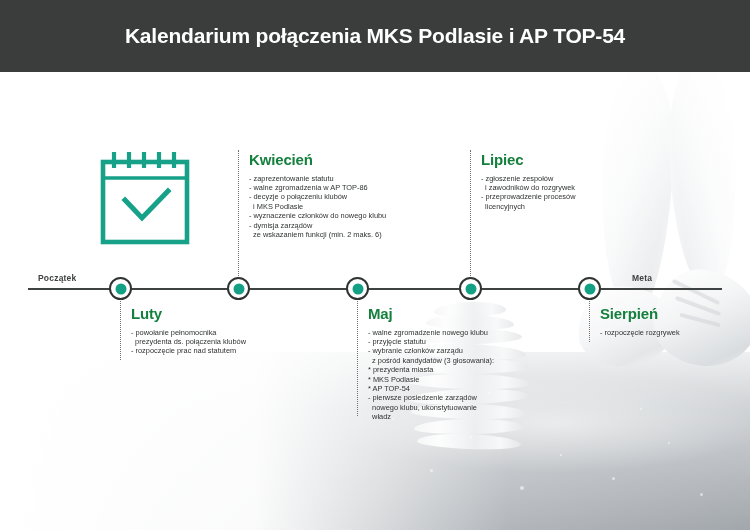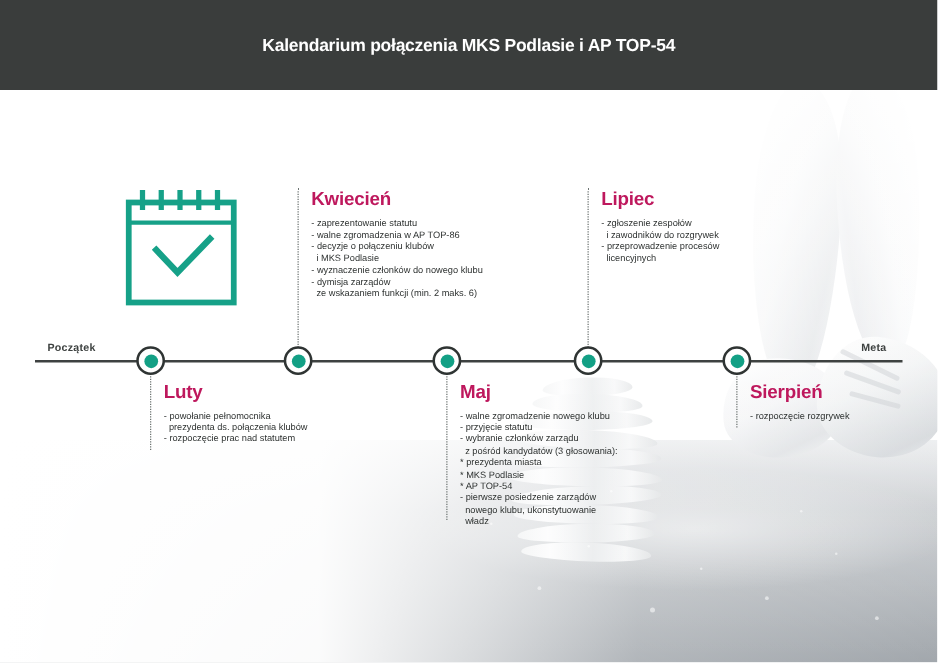--- a/index.html
+++ b/index.html
@@ -17,21 +17,21 @@
   }
 
   
   .header-band{
     position:absolute;left:0;top:0;width:750px;height:72px;
     background:#3a3d3c;
     display:flex;align-items:center;justify-content:center;
   }
   .header-title{
     color:#ffffff;
-    font-size:14px;
+    font-size:21px;
     font-weight:bold;
     letter-spacing:-0.2px;
     white-space:nowrap;
   }
 
   
   .photo-layer{
     position:absolute;left:0;top:72px;width:750px;height:458px;
     overflow:hidden;
     pointer-events:none;
@@ -94,21 +94,21 @@
   
   .axis-line{
     position:absolute;left:28px;top:288px;width:694px;height:1.6px;
     background:#3e4241;
   }
   .axis-cap-label{
     position:absolute;
     font-size:8.5px;color:#3e4241;font-weight:bold;letter-spacing:.2px;
   }
   .cap-start{left:38px;top:273px;text-align:right;}
-  .cap-end{left:689px;top:273px;}
+  .cap-end{left:632px;top:273px;}
 
   
   .node{
     position:absolute;top:277px;
     width:23px;height:23px;
     border:2.4px solid #2f3433;
     border-radius:50%;
     background:#ffffff;
     box-sizing:border-box;
   }
@@ -122,21 +122,21 @@
 
   
   .connector{
     position:absolute;width:0;
     border-left:1.6px dotted #6d7472;
   }
 
   
   .block{position:absolute;}
   .block-title{
-    color:#be185d;
+    color:#15803d;
     font-weight:bold;
     font-size:15px;
     letter-spacing:-0.15px;
     margin:0 0 5px 0;
     line-height:1.1;
   }
   .block-list{
     margin:0;padding:0;list-style:none;
   }
   .block-list li{

